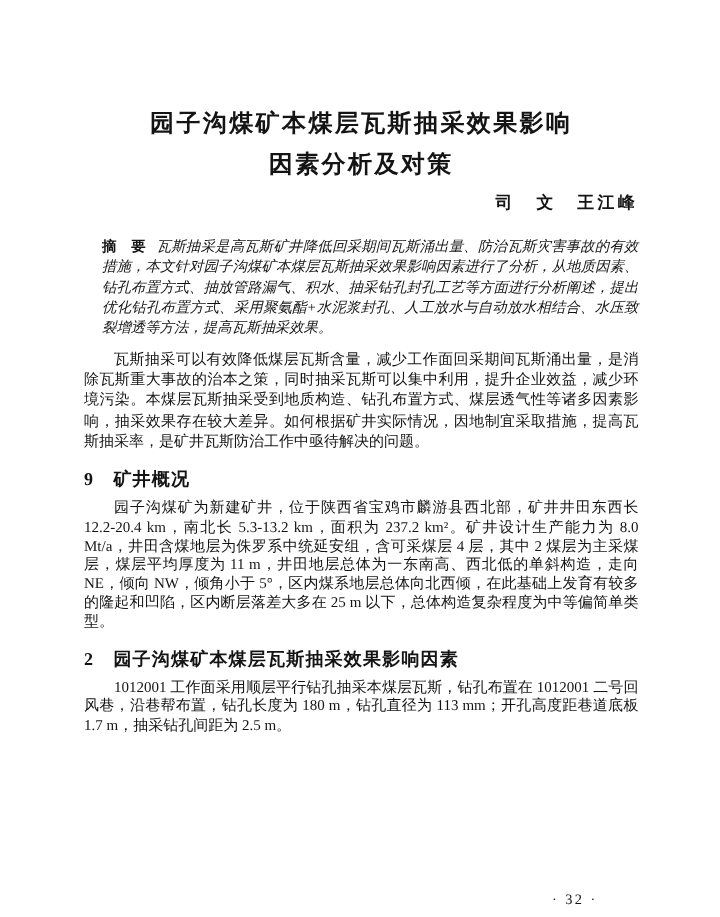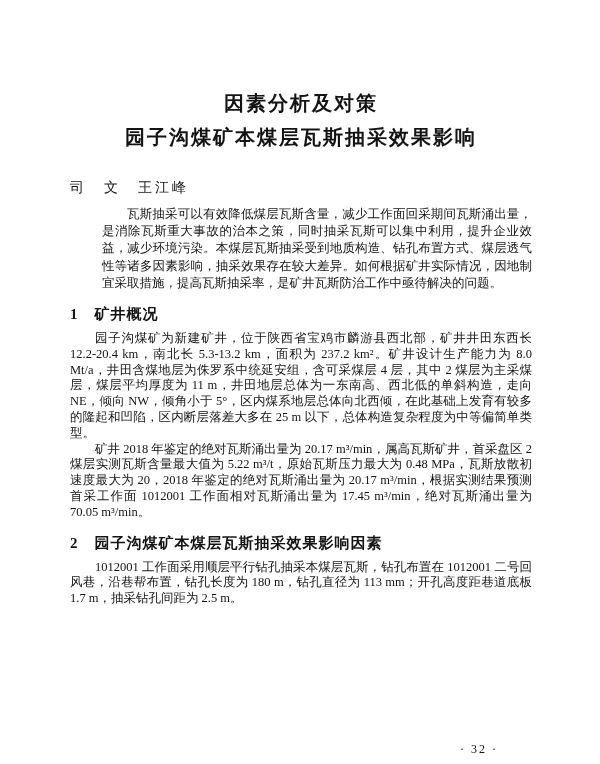--- a/index.html
+++ b/index.html
@@ -13,22 +13,22 @@
   }
   .content{position:absolute;left:70px;top:0;width:462px;}
   .title{
     margin:86px 0 0;
     text-align:center;
     font-size:20px;line-height:34px;
     font-weight:bold;letter-spacing:2px;
   }
   .title-line{display:block;}
   .authors{
-    margin-top:25px;text-align:left;
-    font-size:14px;letter-spacing:3px;font-weight:400;
+    margin-top:6px;text-align:right;
+    font-size:14px;letter-spacing:3px;font-weight:700;
   }
   .affiliation{
     margin-top:14px;text-align:center;
     font-size:12px;letter-spacing:1px;
   }
   .abstract{
     margin:19px 0 0 15px;
     font-size:12px;line-height:17px;
     text-align:justify;
     font-style:italic;
@@ -37,54 +37,54 @@
   .abs-label{
     font-weight:bold;font-style:normal;
     margin-right:9px;white-space:pre;
   }
   .body{
     margin:0;
     font-size:12.5px;line-height:15.8px;
     text-align:justify;
   }
   .indent{text-indent:2em;}
-  .intro{margin-top:9px;line-height:17.2px;margin-left:32px;}
+  .intro{margin-top:9px;line-height:17.2px;}
   .sec-heading{
     margin:13px 0 7px;
     font-size:15px;font-weight:bold;
     letter-spacing:1px;
   }
   .pageno{
     position:absolute;
     bottom:7px;right:102px;
     font-size:12px;letter-spacing:2px;
   }
 </style>
 </head>
 <body>
 
 <div class="page">
   <div class="content">
 
     <h1 class="title">
+      <span class="title-line">园子沟煤矿本煤层瓦斯抽采效果影响</span>
       <span class="title-line">因素分析及对策</span>
-      <span class="title-line">园子沟煤矿本煤层瓦斯抽采效果影响</span>
     </h1>
 
     <div class="authors">司　文　王江峰</div>
 
 
+    <p class="abstract"><span class="abs-label">摘　要</span><span class="abs-text">瓦斯抽采是高瓦斯矿井降低回采期间瓦斯涌出量、防治瓦斯灾害事故的有效措施，本文针对园子沟煤矿本煤层瓦斯抽采效果影响因素进行了分析，从地质因素、钻孔布置方式、抽放管路漏气、积水、抽采钻孔封孔工艺等方面进行分析阐述，提出优化钻孔布置方式、采用聚氨酯+水泥浆封孔、人工放水与自动放水相结合、水压致裂增透等方法，提高瓦斯抽采效果。</span></p>
 
 
     <p class="body indent intro">瓦斯抽采可以有效降低煤层瓦斯含量，减少工作面回采期间瓦斯涌出量，是消除瓦斯重大事故的治本之策，同时抽采瓦斯可以集中利用，提升企业效益，减少环境污染。本煤层瓦斯抽采受到地质构造、钻孔布置方式、煤层透气性等诸多因素影响，抽采效果存在较大差异。如何根据矿井实际情况，因地制宜采取措施，提高瓦斯抽采率，是矿井瓦斯防治工作中亟待解决的问题。</p>
 
-    <h2 class="sec-heading">1　矿井概况</h2>
+    <h2 class="sec-heading">9　矿井概况</h2>
 
     <p class="body indent">园子沟煤矿为新建矿井，位于陕西省宝鸡市麟游县西北部，矿井井田东西长 12.2-20.4 km，南北长 5.3-13.2 km，面积为 237.2 km²。矿井设计生产能力为 8.0 Mt/a，井田含煤地层为侏罗系中统延安组，含可采煤层 4 层，其中 2 煤层为主采煤层，煤层平均厚度为 11 m，井田地层总体为一东南高、西北低的单斜构造，走向 NE，倾向 NW，倾角小于 5°，区内煤系地层总体向北西倾，在此基础上发育有较多的隆起和凹陷，区内断层落差大多在 25 m 以下，总体构造复杂程度为中等偏简单类型。</p>
-    <p class="body indent">矿井 2018 年鉴定的绝对瓦斯涌出量为 20.17 m³/min，属高瓦斯矿井，首采盘区 2 煤层实测瓦斯含量最大值为 5.22 m³/t，原始瓦斯压力最大为 0.48 MPa，瓦斯放散初速度最大为 20，2018 年鉴定的绝对瓦斯涌出量为 20.17 m³/min，根据实测结果预测首采工作面 1012001 工作面相对瓦斯涌出量为 17.45 m³/min，绝对瓦斯涌出量为 70.05 m³/min。</p>
 
     <h2 class="sec-heading">2　园子沟煤矿本煤层瓦斯抽采效果影响因素</h2>
 
     <p class="body indent">1012001 工作面采用顺层平行钻孔抽采本煤层瓦斯，钻孔布置在 1012001 二号回风巷，沿巷帮布置，钻孔长度为 180 m，钻孔直径为 113 mm；开孔高度距巷道底板 1.7 m，抽采钻孔间距为 2.5 m。</p>
 
   </div>
 
   <div class="pageno">· 32 ·</div>
 </div>
 

